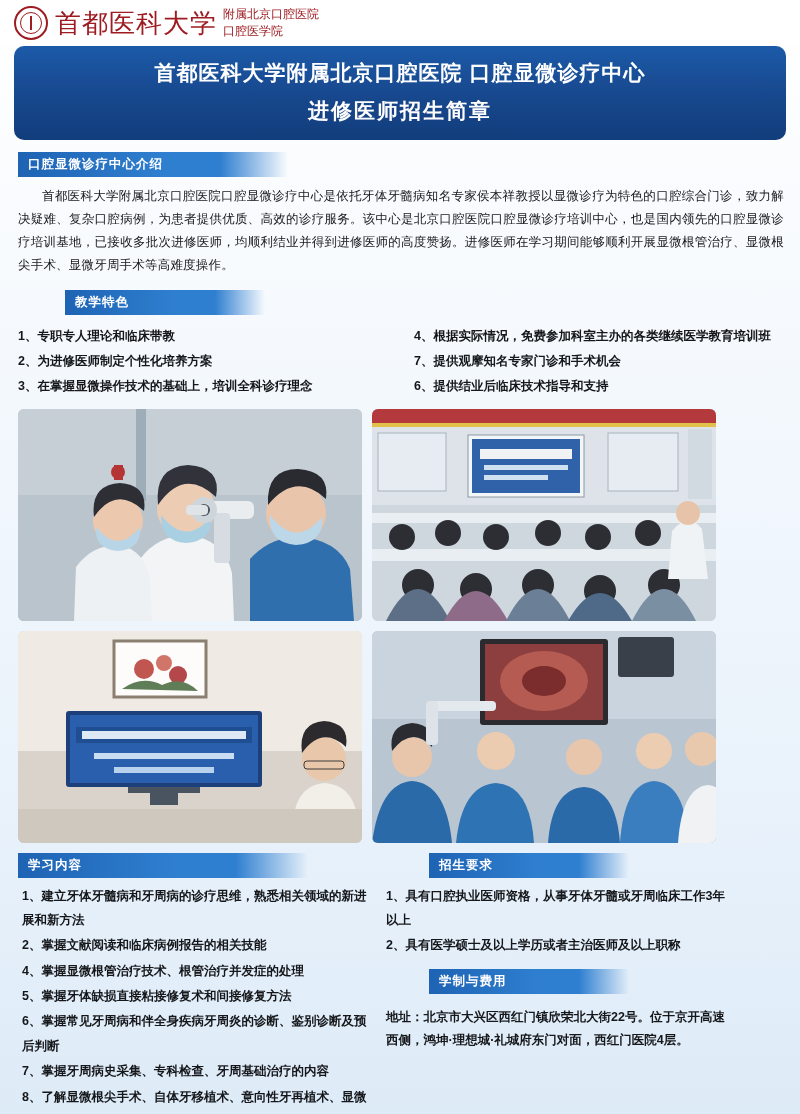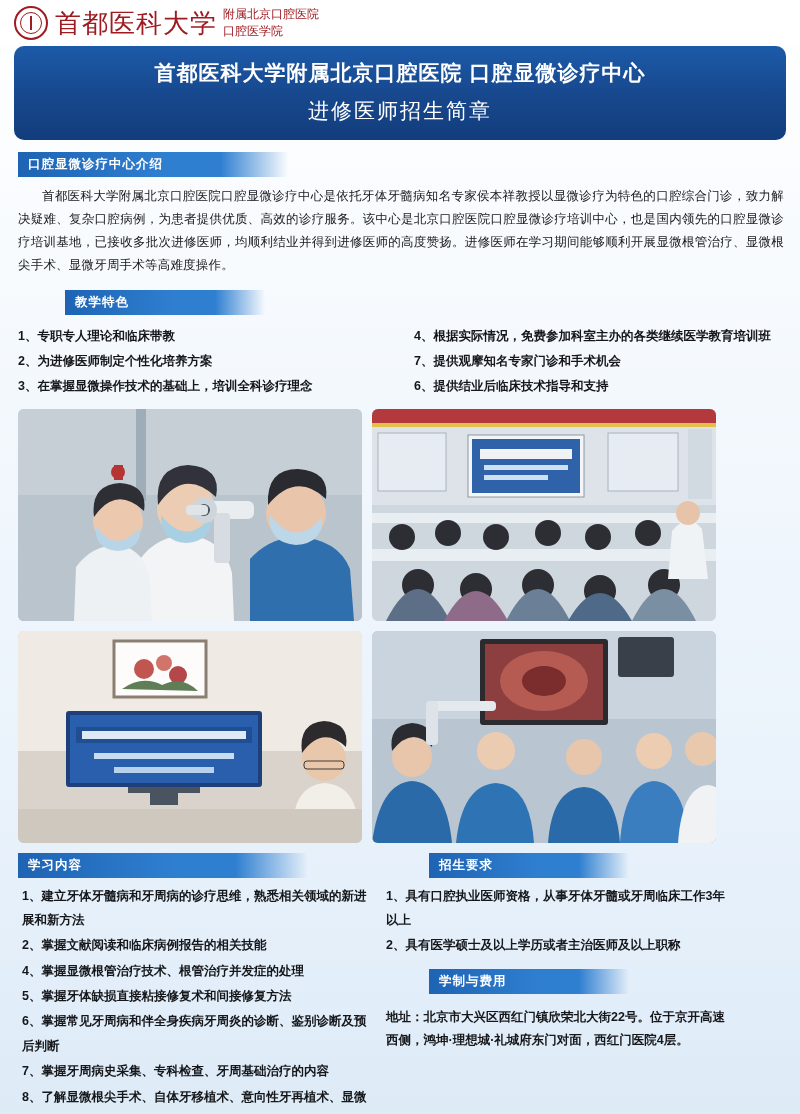--- a/index.html
+++ b/index.html
@@ -76,21 +76,21 @@
     border-radius: 10px;
   }
   .banner .line1 {
     font-size: 21px;
     font-weight: bold;
     letter-spacing: 1px;
     margin-bottom: 10px;
   }
   .banner .line2 {
     font-size: 21px;
-    font-weight: normal;
+    font-weight: bold;
     letter-spacing: 2px;
   }
   
   .sec-head {
     display: inline-block;
     background: linear-gradient(90deg,#1e63b4 0%, #2f7fd0 55%, #2f7fd0 75%, rgba(47,127,208,0) 100%);
     color: #fff;
     font-size: 12.5px;
     font-weight: bold;
     padding: 4px 16px 4px 10px;

